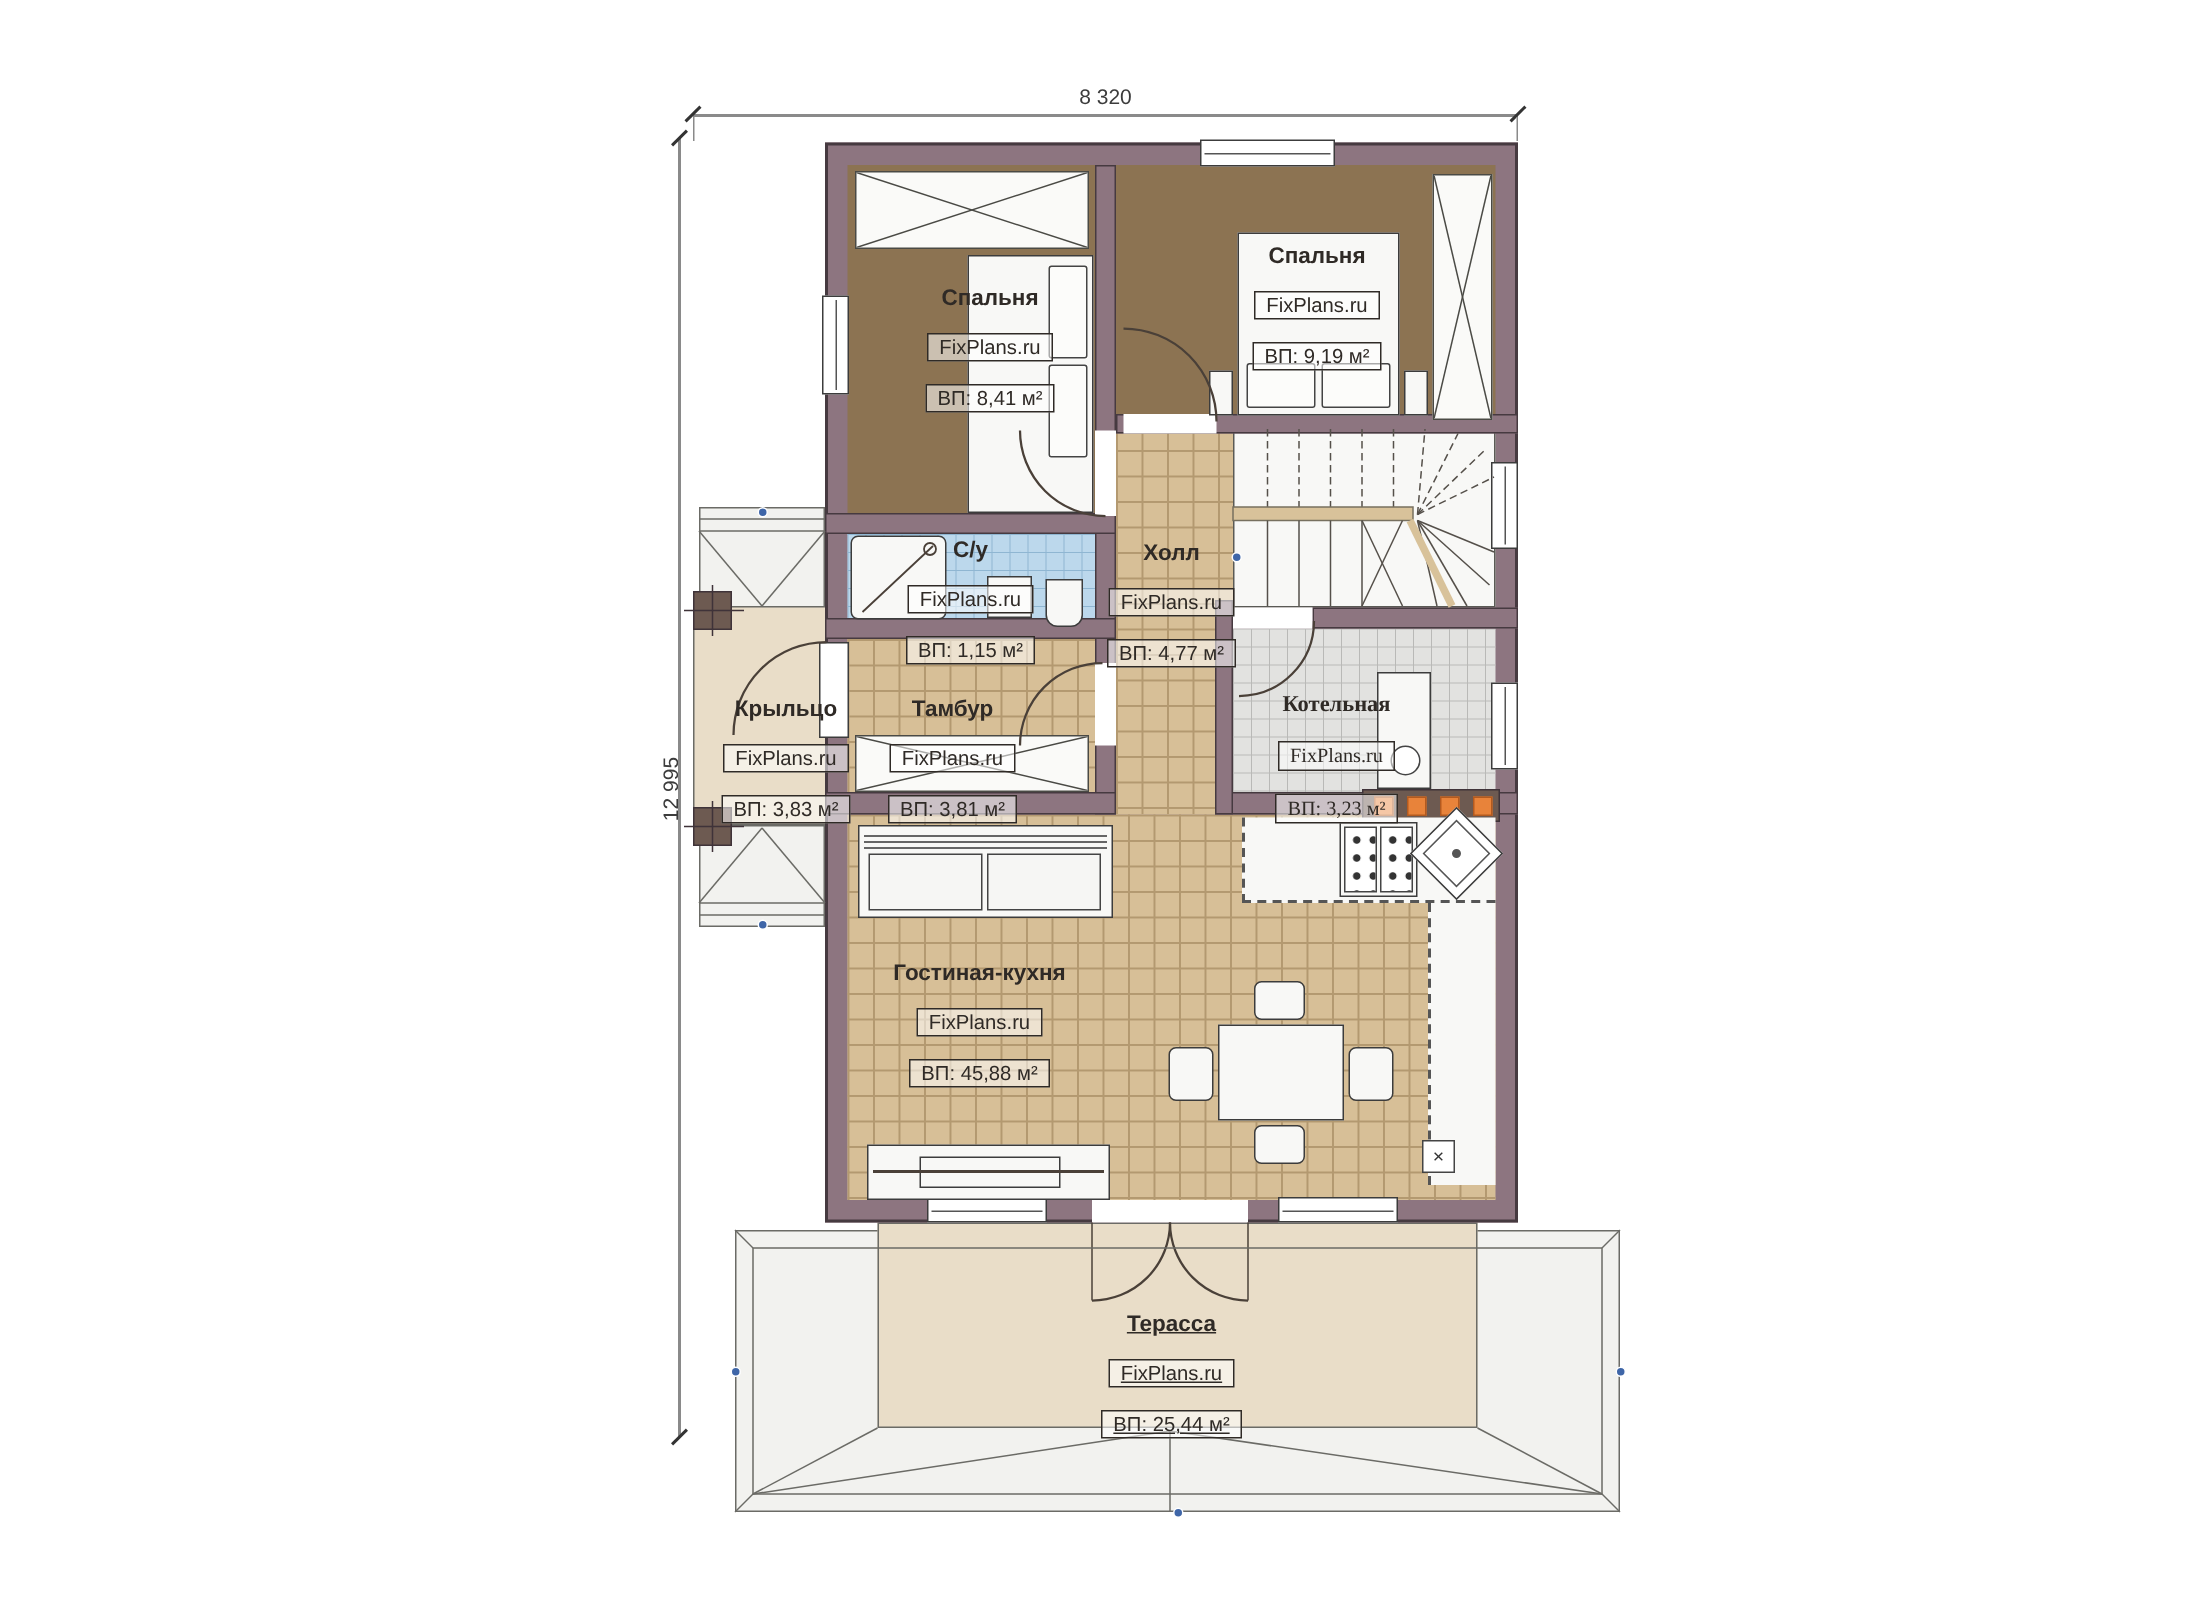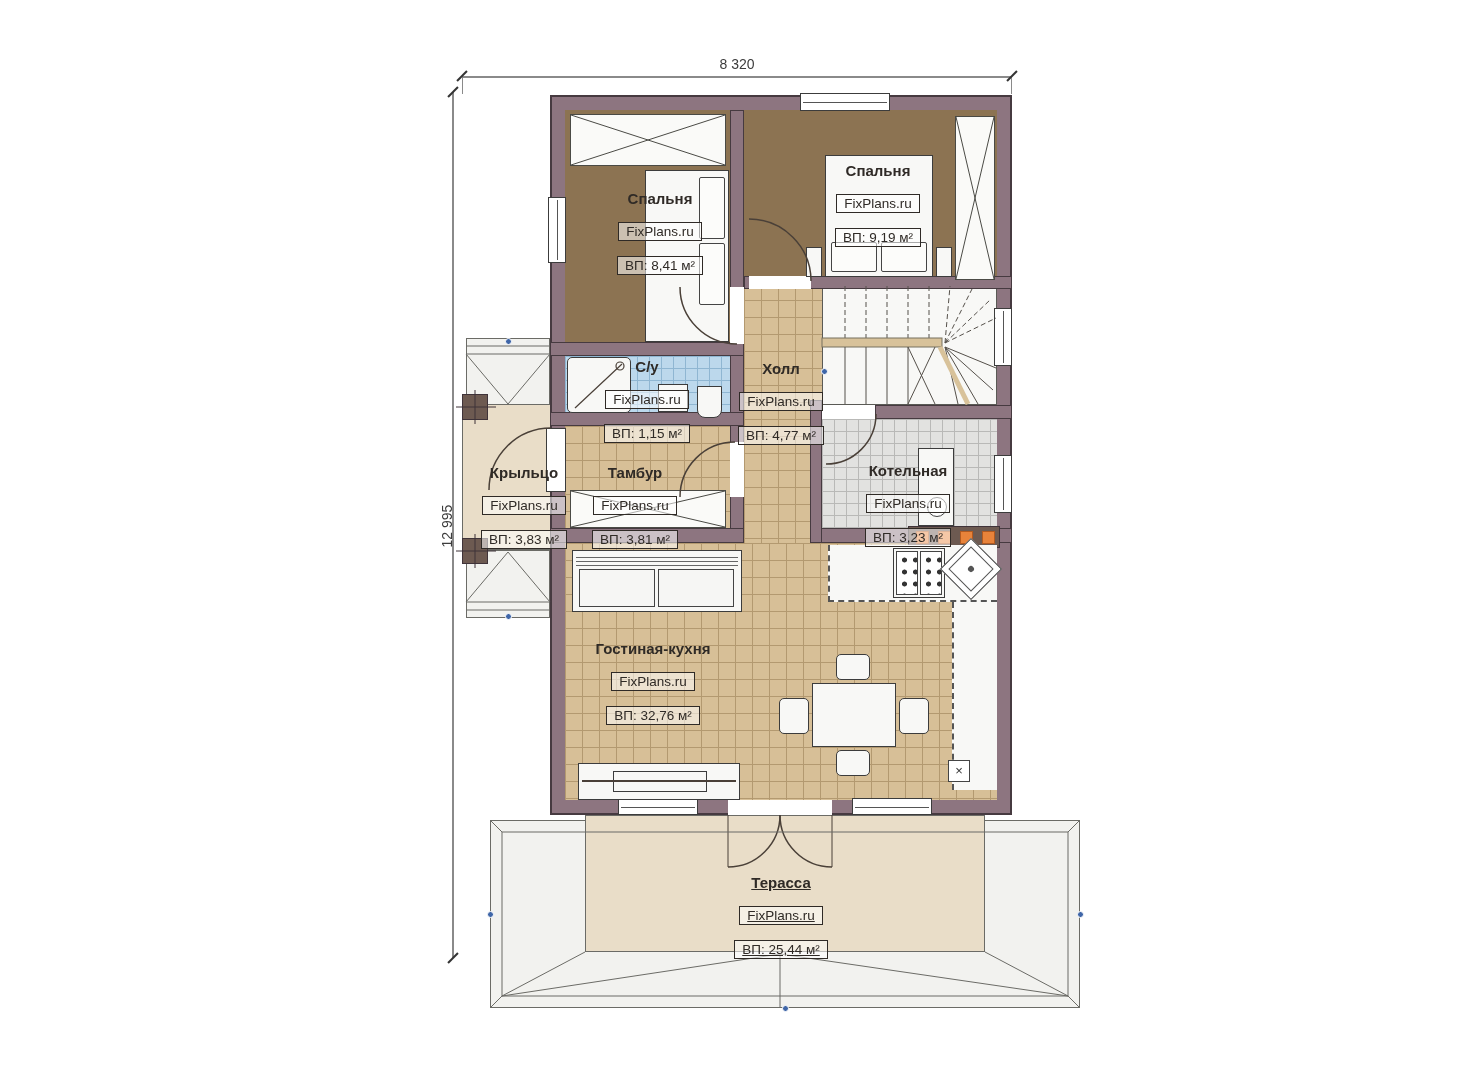--- a/index.html
+++ b/index.html
@@ -213,29 +213,29 @@
   <div class="rlabel" style="left:452px;top:464px;width:112px;padding-left:16px;">
     <div class="rname">Крыльцо</div>
     <div class="rbox">FixPlans.ru</div>
     <div class="rbox">ВП: 3,83 м²</div>
   </div>
   <div class="rlabel" style="left:580px;top:464px;width:110px;">
     <div class="rname">Тамбур</div>
     <div class="rbox">FixPlans.ru</div>
     <div class="rbox">ВП: 3,81 м²</div>
   </div>
-  <div class="rlabel" style="left:849px;top:462px;width:118px;">
+  <div class="rlabel" style="left:832px;top:462px;width:118px;font-family:Liberation Serif, serif;">
     <div class="rname">Котельная</div>
     <div class="rbox">FixPlans.ru</div>
     <div class="rbox">ВП: 3,23 м²</div>
   </div>
   <div class="rlabel" style="left:580px;top:640px;width:146px;">
     <div class="rname">Гостиная-кухня</div>
     <div class="rbox">FixPlans.ru</div>
-    <div class="rbox">ВП: 32,76 м²</div>
+    <div class="rbox">ВП: 45,88 м²</div>
   </div>
   <div class="rlabel" style="left:708px;top:874px;width:146px;text-decoration:underline;">
     <div class="rname">Терасса</div>
     <div class="rbox">FixPlans.ru</div>
     <div class="rbox">ВП: 25,44 м²</div>
   </div>
 
   <svg class="overlay" xmlns="http://www.w3.org/2000/svg">
 
     <g stroke="#4a4038" stroke-width="1.5" fill="none">

